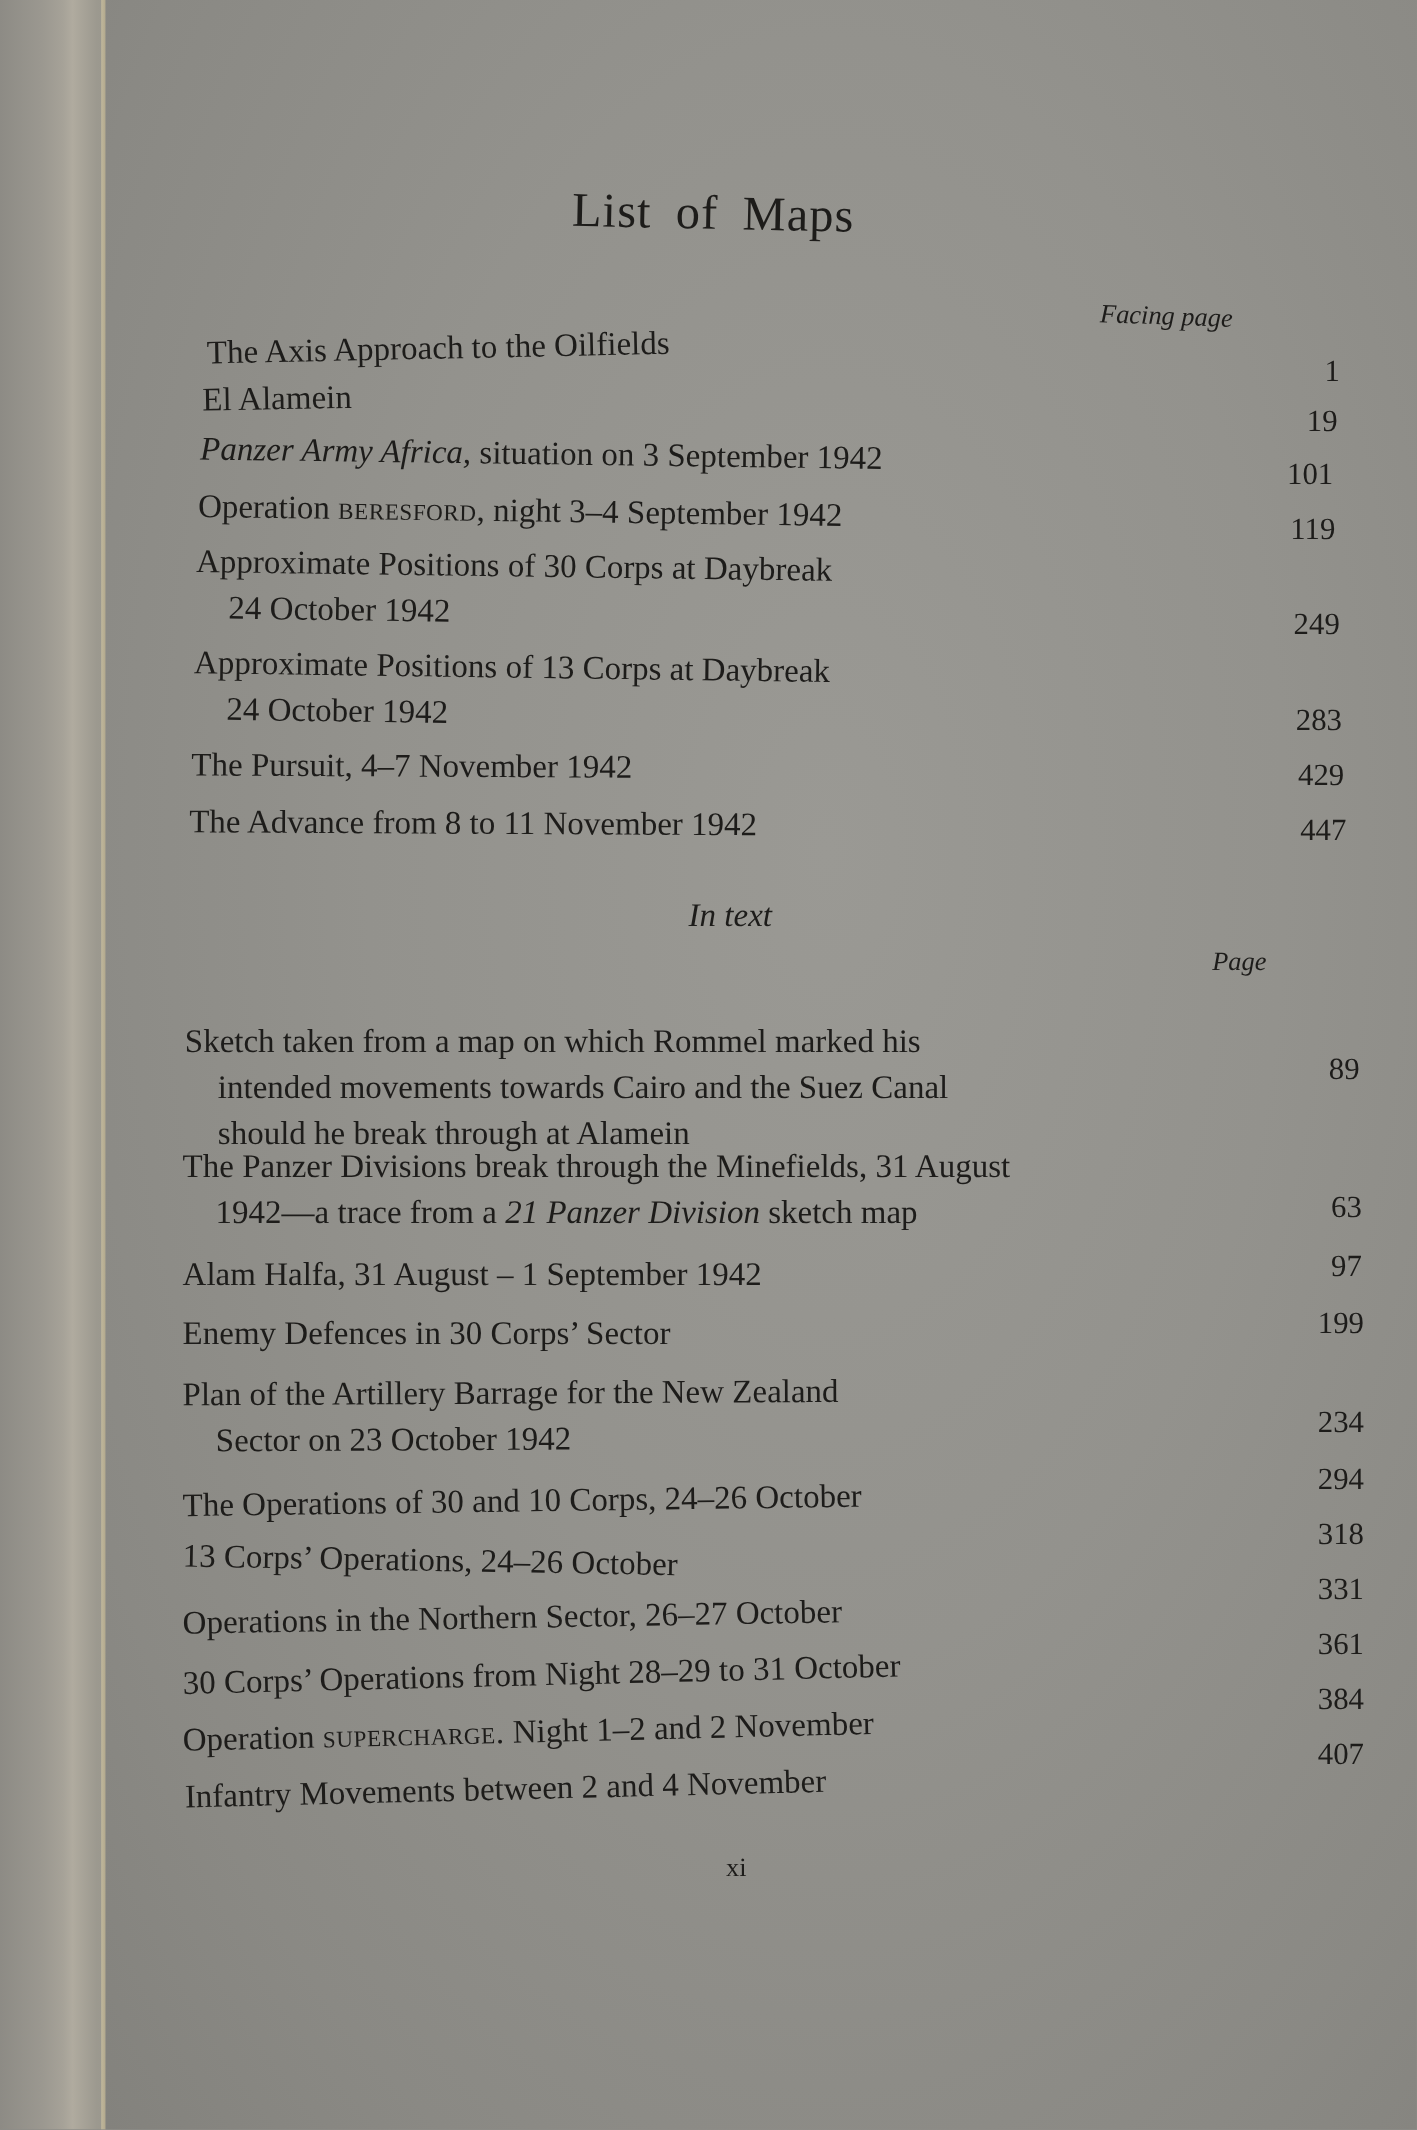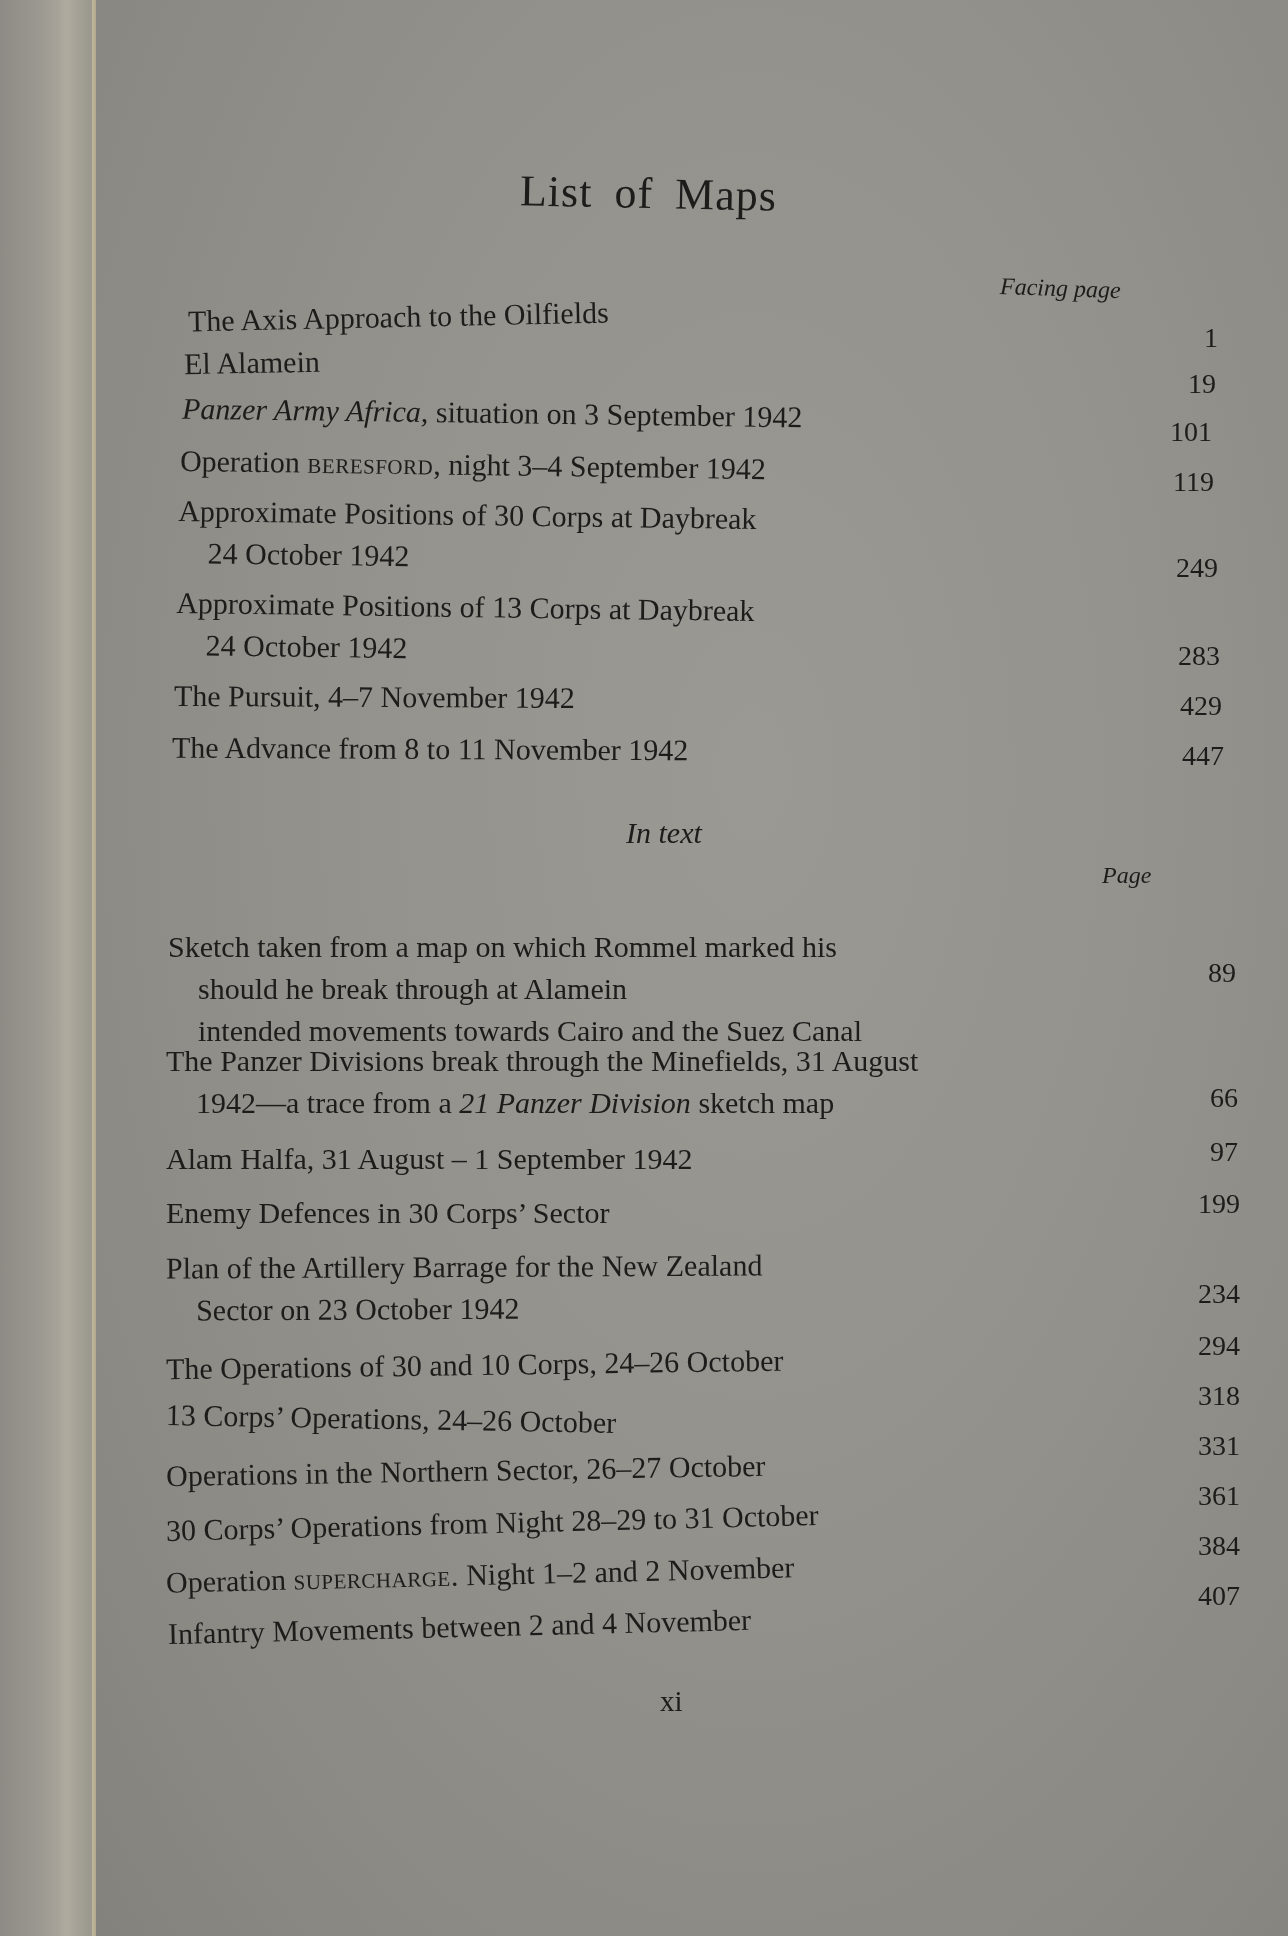--- a/index.html
+++ b/index.html
@@ -37,21 +37,21 @@
   .entry .cont { display: block; padding-left: 30px; }
   .pg {
     position: absolute; font-size: 28px; text-align: right; width: 80px;
   }
   .sc { font-variant: small-caps; letter-spacing: 0.5px; }
   .it { font-style: italic; }
   .section {
     position: absolute; left: 625px; top: 816px; font-style: italic; font-size: 30px;
   }
   .folio {
-    position: absolute; left: 660px; top: 1685px; font-size: 29px;
+    position: absolute; left: 660px; top: 1685px; font-size: 24px;
   }
 </style>
 </head>
 <body>
 
 <div class="gutter"></div>
 <div class="gutter-edge"></div>
 
 <div class="page">
 
@@ -99,30 +99,30 @@
   <div class="entry ink" style="left:76px;top:728px;transform:rotate(0.3deg);">
     <span>The Advance from 8 to 11 November 1942</span>
   </div>
   <div class="pg ink" style="left:1048px;top:740px;">447</div>
 
   <div class="section ink" style="left:530px;top:816px;">In text</div>
   <div class="colhead ink" style="left:1006px;top:862px;">Page</div>
 
   <div class="entry ink" style="left:72px;top:902px;margin-top:24px;">
     <span>Sketch taken from a map on which Rommel marked his</span>
+    <span class="cont">intended movements towards Cairo and the Suez Canal</span>
     <span class="cont">should he break through at Alamein</span>
-    <span class="cont">intended movements towards Cairo and the Suez Canal</span>
   </div>
   <div class="pg ink" style="left:1060px;top:957px;">89</div>
 
   <div class="entry ink" style="left:70px;top:1040px;">
     <span>The Panzer Divisions break through the Minefields, 31 August</span>
     <span class="cont"><span>1942—a trace from a </span><span class="it">21 Panzer Division</span><span> sketch map</span></span>
   </div>
-  <div class="pg ink" style="left:1062px;top:1082px;">66</div>
+  <div class="pg ink" style="left:1062px;top:1082px;">63</div>
 
   <div class="entry ink" style="left:70px;top:1138px;">
     <span>Alam Halfa, 31 August – 1 September 1942</span>
   </div>
   <div class="pg ink" style="left:1062px;top:1136px;">97</div>
 
   <div class="entry ink" style="left:70px;top:1192px;">
     <span>Enemy Defences in 30 Corps’ Sector</span>
   </div>
   <div class="pg ink" style="left:1064px;top:1188px;">199</div>

